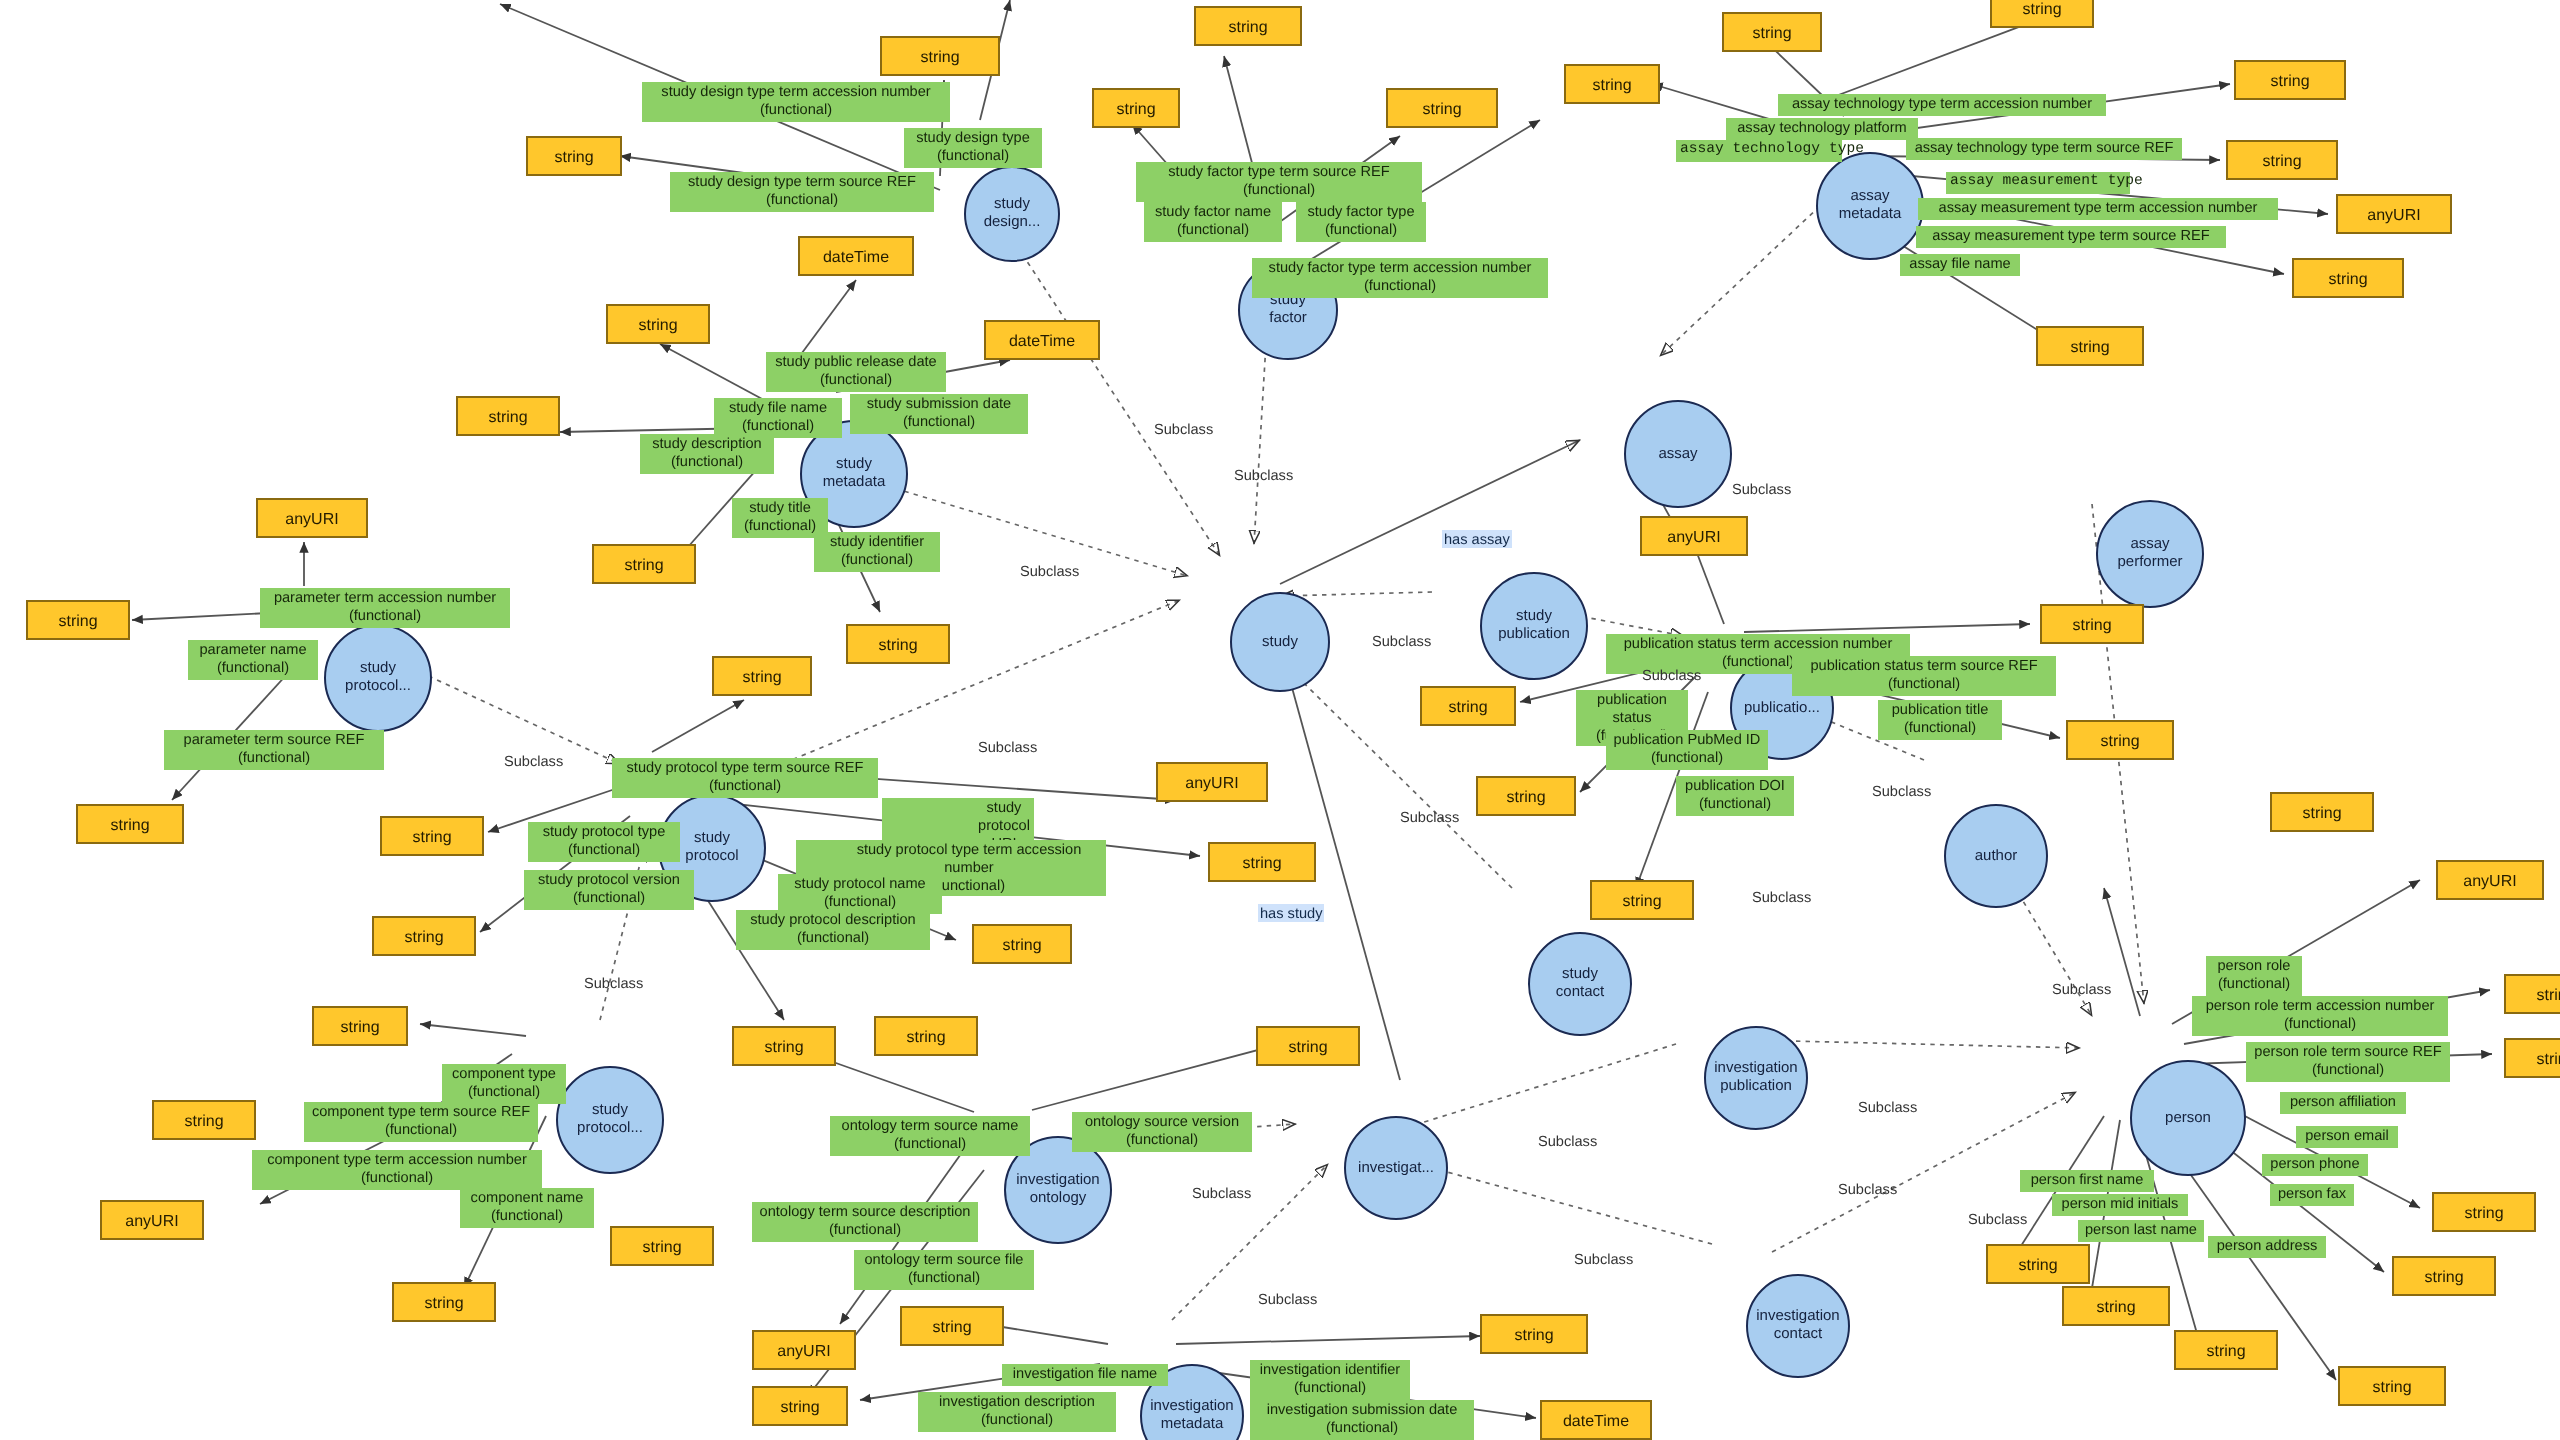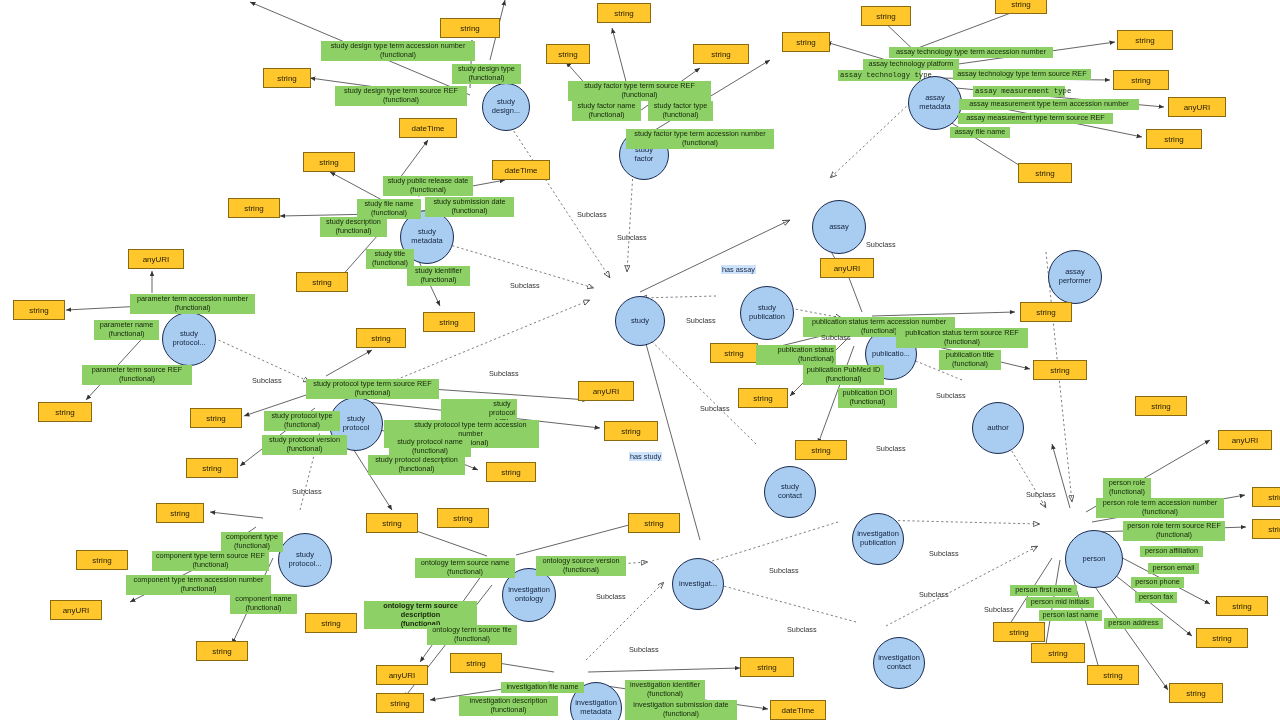--- a/index.html
+++ b/index.html
@@ -409,39 +409,39 @@
       <div class="plabel two" style="left: 425px; top: 197px; width: 89px;"><span>study submission date</span><div>(functional)</div></div>
       <div class="plabel two" style="left: 320px; top: 217px; width: 67px;"><span>study description</span><div>(functional)</div></div>
       <div class="plabel two" style="left: 366px; top: 249px; width: 48px;"><span>study title</span><div>(functional)</div></div>
       <div class="plabel two" style="left: 407px; top: 266px; width: 63px;"><span>study identifier</span><div>(functional)</div></div>
       <div class="plabel two" style="left: 105px; top: 294px; width: 125px; margin-left: 25px;"><span>parameter term accession number</span><div>(functional)</div></div>
       <div class="plabel two" style="left: 94px; top: 320px; width: 65px;"><span>parameter name</span><div>(functional)</div></div>
       <div class="plabel two" style="left: 82px; top: 365px; width: 110px;"><span>parameter term source REF</span><div>(functional)</div></div>
       <div class="plabel two" style="left: 306px; top: 379px; width: 133px;"><span>study protocol type term source REF</span><div>(functional)</div></div>
       <div class="plabel two" style="left: 441px; top: 399px; width: 76px; padding-left: 48px;"><span>study protocol URI</span><div>(functional)</div></div>
       <div class="plabel two" style="left: 264px; top: 411px; width: 76px;"><span>study protocol type</span><div>(functional)</div></div>
-      <div class="plabel two" style="left: 384px; top: 420px; width: 155px; padding-left: 20px;"><span>study protocol type term accession number</span><div>(functional)</div></div>
+      <div class="plabel two" style="left: 398px; top: 420px; width: 155px; padding-left: 20px;"><span>study protocol type term accession number</span><div>(functional)</div></div>
       <div class="plabel two" style="left: 262px; top: 435px; width: 85px;"><span>study protocol version</span><div>(functional)</div></div>
       <div class="plabel two" style="left: 389px; top: 437px; width: 82px;"><span>study protocol name</span><div>(functional)</div></div>
       <div class="plabel two" style="left: 368px; top: 455px; width: 97px;"><span>study protocol description</span><div>(functional)</div></div>
       <div class="plabel two" style="left: 221px; top: 532px; width: 62px;"><span>component type</span><div>(functional)</div></div>
       <div class="plabel two" style="left: 152px; top: 551px; width: 117px;"><span>component type term source REF</span><div>(functional)</div></div>
       <div class="plabel two" style="left: 126px; top: 575px; width: 145px;"><span>component type term accession number</span><div>(functional)</div></div>
       <div class="plabel two" style="left: 230px; top: 594px; width: 67px;"><span>component name</span><div>(functional)</div></div>
       <div class="plabel two" style="left: 415px; top: 558px; width: 100px;"><span>ontology term source name</span><div>(functional)</div></div>
       <div class="plabel two" style="left: 536px; top: 556px; width: 90px;"><span>ontology source version</span><div>(functional)</div></div>
-      <div class="plabel two" style="left: 364px; top: 601px; width: 113px; font-weight: bold;"><span>ontology term source description</span><div>(functional)</div></div>
+      <div class="plabel two" style="left: 376px; top: 601px; width: 113px;"><span>ontology term source description</span><div>(functional)</div></div>
       <div class="plabel two" style="left: 427px; top: 625px; width: 90px;"><span>ontology term source file</span><div>(functional)</div></div>
       <div class="plabel" style="left: 501px; top: 682px; width: 83px;"><span>investigation file name</span></div>
       <div class="plabel two" style="left: 459px; top: 696px; width: 99px;"><span>investigation description</span><div>(functional)</div></div>
       <div class="plabel two" style="left: 625px; top: 680px; width: 80px;"><span>investigation identifier</span><div>(functional)</div></div>
       <div class="plabel two" style="left: 625px; top: 700px; width: 112px;"><span>investigation submission date</span><div>(functional)</div></div>
       <div class="plabel two" style="left: 803px; top: 305px; width: 152px; margin-top: 12px;"><span>publication status term accession number</span><div>(functional)</div></div>
       <div class="plabel two" style="left: 896px; top: 328px; width: 132px;"><span>publication status term source REF</span><div>(functional)</div></div>
-      <div class="plabel two" style="left: 756px; top: 345px; width: 80px; text-align: right;"><span>publication status</span><div>(functional)</div></div>
+      <div class="plabel two" style="left: 788px; top: 345px; width: 56px;"><span>publication status</span><div>(functional)</div></div>
       <div class="plabel two" style="left: 939px; top: 350px; width: 62px; text-align: center;"><span>publication title</span><div>(functional)</div></div>
       <div class="plabel two" style="left: 803px; top: 365px; width: 81px;"><span>publication PubMed ID</span><div>(functional)</div></div>
       <div class="plabel two" style="left: 838px; top: 388px; width: 59px;"><span>publication DOI</span><div>(functional)</div></div>
       <div class="plabel two" style="left: 1103px; top: 478px; width: 48px;"><span>person role</span><div>(functional)</div></div>
       <div class="plabel two" style="left: 1096px; top: 498px; width: 128px;"><span>person role term accession number</span><div>(functional)</div></div>
       <div class="plabel two" style="left: 1123px; top: 521px; width: 102px;"><span>person role term source REF</span><div>(functional)</div></div>
       <div class="plabel" style="left: 1140px; top: 546px; width: 63px;"><span>person affiliation</span></div>
       <div class="plabel" style="left: 1148px; top: 563px; width: 51px;"><span>person email</span></div>
       <div class="plabel" style="left: 1131px; top: 577px; width: 53px;"><span>person phone</span></div>
       <div class="plabel" style="left: 1135px; top: 592px; width: 42px;"><span>person fax</span></div>

